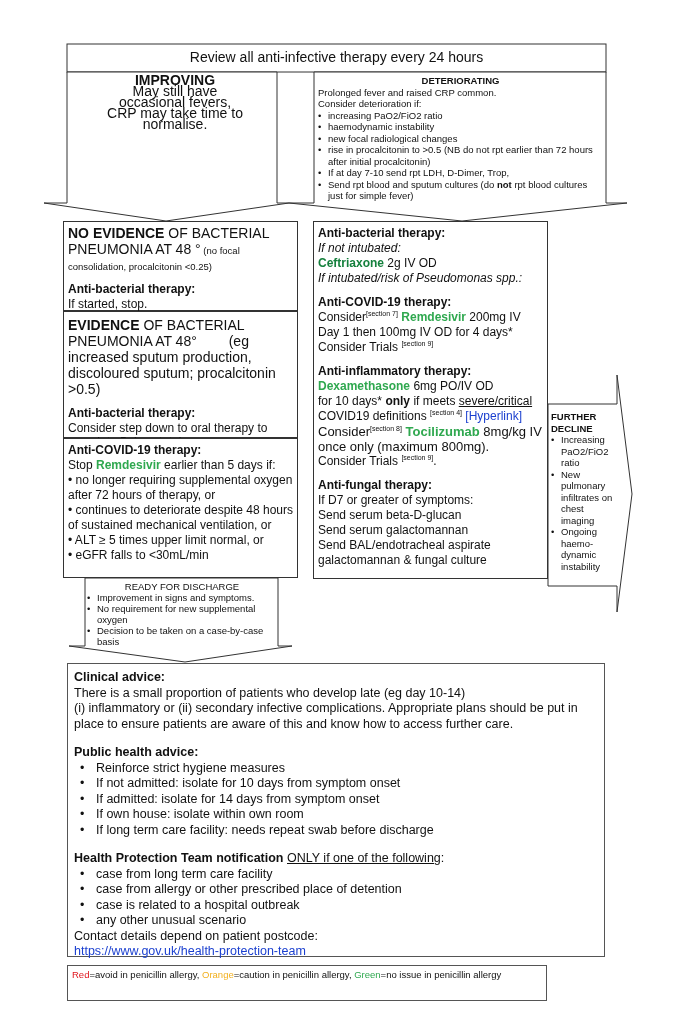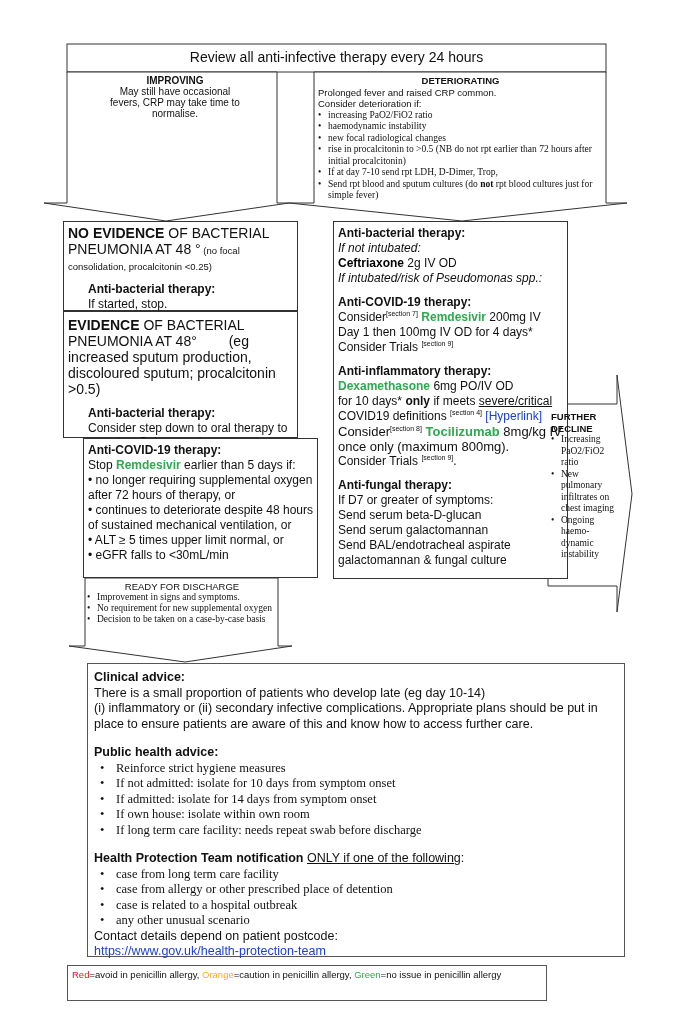--- a/index.html
+++ b/index.html
@@ -2,30 +2,30 @@
 <html><head>
 <meta charset="utf-8">
 <style>
   html,body{margin:0;padding:0;background:#fff;}
   body{width:677px;height:1024px;position:relative;overflow:hidden;font-family:"Liberation Sans",sans-serif;color:#111;}
   .abs{position:absolute;box-sizing:border-box;}
   svg.shapes{position:absolute;left:0;top:0;width:677px;height:1024px;}
   .box{position:absolute;box-sizing:border-box;border:1px solid #333;background:#fff;}
   .c{text-align:center;}
   .b{font-weight:bold;}
-  ul{margin:0;padding:0;list-style:none;font-family:Liberation Serif, serif;}
+  ul{margin:0;padding:0;list-style:none;}
   li{position:relative;padding-left:10px;}
   li:before{content:"\2022";position:absolute;left:0;}
   .sm{font-size:9px;line-height:11px;}
-  .md{font-size:12px;line-height:14.5px;margin-left:20px;}
+  .md{font-size:12px;line-height:14.5px;}
   .lg{font-size:13.5px;line-height:16px;}
   .xl{font-size:15px;line-height:18px;}
   .sup{font-size:7px;vertical-align:super;line-height:0;}
   .green{color:#2fa84f;font-weight:bold;}
-  .orange{color:#000000;font-weight:bold;}
+  .orange{color:#15803d;font-weight:bold;}
   .red{color:#e0161e;font-weight:bold;}
   .link{color:#1a3fcf;}
   .u{text-decoration:underline;}
   .gap{height:9px;}
 </style>
 </head>
 <body>
 
 <svg class="shapes">
 
@@ -35,21 +35,21 @@
 
   <polygon points="314,72 606,72 606,203 627,203 462,221 289,203 314,203" fill="#fff" stroke="#333" stroke-width="1"></polygon>
 
   <polygon points="548,404 617,404 617,375 632,494 617,612 617,586 548,586" fill="#fff" stroke="#333" stroke-width="1"></polygon>
 
   <polygon points="85,578 278,578 278,646 292,646 185,662 69,646 85,646" fill="#fff" stroke="#333" stroke-width="1"></polygon>
 </svg>
 
 <div class="abs c xl" style="left:67px;top:48px;width:539px;font-size:14px;">Review all anti-infective therapy every 24 hours</div>
 
-<div class="abs c sm" style="left:80px;top:75px;width:190px;font-size:10px;">
+<div class="abs c sm" style="left:80px;top:75px;width:190px;font-size:14px;">
   <div class="b">IMPROVING</div>
   <div style="padding:0 25px;">May still have occasional fevers, CRP may take time to normalise.</div>
 </div>
 
 <div class="abs sm" style="left:318px;top:75px;width:285px;font-size:9.5px;line-height:11.5px;">
   <div class="b c">DETERIORATING</div>
   <div>Prolonged fever and raised CRP common.</div>
   <div>Consider deterioration if:</div>
   <ul>
     <li>increasing PaO2/FiO2 ratio</li>

